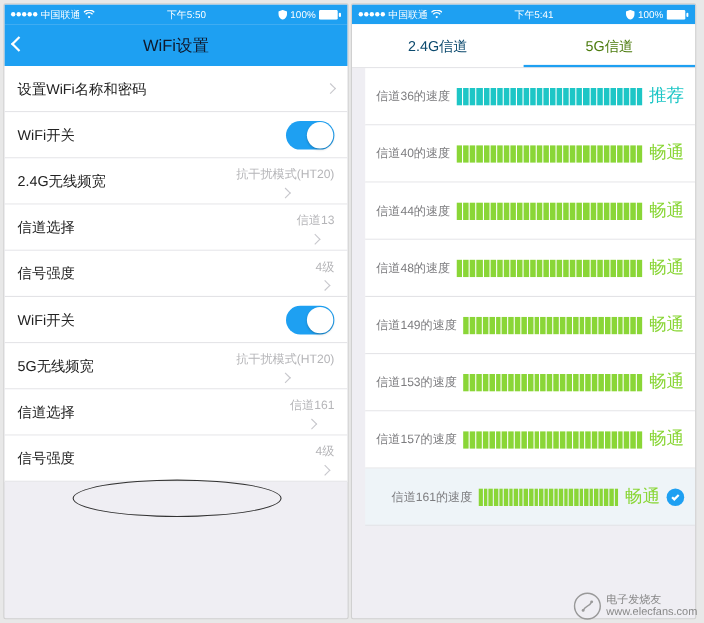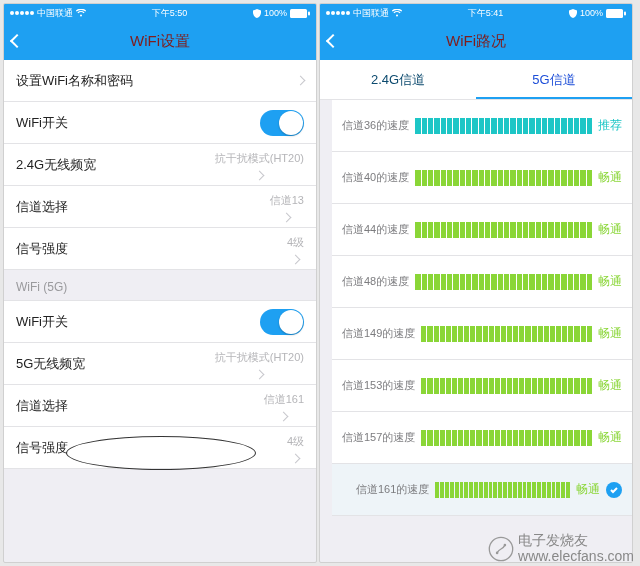--- a/index.html
+++ b/index.html
@@ -4,49 +4,49 @@
   <style>
     * { margin: 0; padding: 0; box-sizing: border-box; -webkit-font-smoothing: antialiased; }
     body { background: #e8e8e8; font-family: -apple-system, "Helvetica Neue", Arial, sans-serif; width: 640px; height: 566px; position: relative; overflow: hidden; }
     .screens { display: flex; gap: 2px; padding: 3px 3px 0 3px; }
     .screen { width: 314px; height: 560px; background: #efeef3; border: 1px solid #d0d0d0; border-radius: 2px; overflow: hidden; position: relative; }
     .status-bar { height: 18px; background: #1ea0f2; color: #fff; display: flex; align-items: center; justify-content: space-between; font-size: 9px; padding: 0 6px; }
     .sb-left, .sb-right { display: flex; align-items: center; gap: 3px; }
     .dots { display: flex; gap: 1px; }
     .dot { width: 4px; height: 4px; border-radius: 50%; background: #fff; }
     .nav { height: 38px; background: #1ea0f2; display: flex; align-items: center; justify-content: center; position: relative; }
-    .nav-title { color: #7f1d1d; font-size: 15px; font-weight: 400; text-align: center; }
+    .nav-title { color: #0f172a; font-size: 15px; font-weight: 400; text-align: center; }
     .back { position: absolute; left: 8px; top: 10px; }
     .chev { display: inline-block; width: 10px; height: 10px; border-left: 2px solid #fff; border-bottom: 2px solid #fff; transform: rotate(45deg); }
     .tabs { display: flex; height: 40px; background: #fff; border-bottom: 1px solid #e3e3e6; }
     .tab { flex: 1; display: flex; align-items: center; justify-content: center; font-size: 13px; color: #0c4a6e; position: relative; }
-    .tab.active { color: #1d4ed8; }
+    .tab.active { color: #4d7c0f; }
     .tab.active::after { content: ""; position: absolute; bottom: 0; left: 0; right: 0; height: 2px; background: #1ea0f2; }
     .cell { background: #fff; border-bottom: 1px solid #e3e3e6; display: flex; align-items: center; justify-content: space-between; padding: 0 12px; height: 42px; font-size: 13px; color: #222; }
     .cell .right { display: flex; align-items: center; gap: 6px; color: #b5b5b8; font-size: 11px; flex-direction: column; }
     .section-h { background: #efeef3; color: #9a9a9d; font-size: 12px; padding: 10px 12px 6px; border-bottom: 1px solid #e3e3e6; }
     .arrow { display: inline-block; width: 7px; height: 7px; border-right: 1.5px solid #c7c7cc; border-top: 1.5px solid #c7c7cc; transform: rotate(45deg); }
     .switch { width: 44px; height: 26px; border-radius: 13px; background: #e5e5e9; position: relative; }
     .switch.on { background: #1ea0f2; }
     .switch .knob { position: absolute; width: 24px; height: 24px; border-radius: 50%; background: #fff; top: 1px; left: 1px; box-shadow: 0 1px 2px rgba(0,0,0,.25); }
     .switch.on .knob { left: 19px; }
     .circle-mark { position: absolute; width: 190px; height: 34px; border: 1.5px solid #333; border-radius: 50%; left: 62px; top: 432px; pointer-events: none; }
     
     .chan-row { background: #fff; border-bottom: 1px solid #e3e3e6; display: flex; align-items: center; padding: 0 10px; height: 52px; gap: 6px; margin-left: 12px; }
     .chan-row.sel { background: #eef4f8; padding-left: 24px; }
     .chan-label { font-size: 11px; color: #7c7c7f; white-space: nowrap; min-width: 66px; }
     .bar { flex: 1; height: 16px; display: flex; gap: 1px; overflow: hidden; }
     .seg { flex: 1; background: #8ad637; }
     .bar.rec .seg { background: #1dc6c6; }
-    .status-txt { font-size: 12px; min-width: 24px; text-align: right; }
+    .status-txt { font-size: 16px; min-width: 24px; text-align: right; }
     .status-txt.rec { color: #1dc6c6; }
     .status-txt.ok { color: #8ad637; }
     .check { width: 16px; height: 16px; border-radius: 50%; background: #1ea0f2; display: flex; align-items: center; justify-content: center; }
     .check svg { width: 10px; height: 10px; }
-    .watermark { position: absolute; right: 6px; bottom: 2px; display: flex; align-items: center; gap: 4px; font-size: 14px; color: #888; }
+    .watermark { position: absolute; right: 6px; bottom: 2px; display: flex; align-items: center; gap: 4px; font-size: 10px; color: #888; }
     .wm-logo { width: 26px; height: 26px; }
   </style>
 </head>
 <body>
 
 <div class="screens">
 
   <div class="screen">
     <div class="status-bar">
       <div class="sb-left">
@@ -107,21 +107,20 @@
         </span>
     </div>
     <div class="cell">
       <span>信号强度</span>
       <span class="right">
           <span>4级</span>
           <span class="arrow"></span>
         </span>
     </div>
 
-    <div class="section-h">WiFi (5G)</div>
     <div class="cell">
       <span>WiFi开关</span>
       <span class="switch on">
           <span class="knob"></span>
         </span>
     </div>
     <div class="cell">
       <span>5G无线频宽</span>
       <span class="right">
           <span>抗干扰模式(HT20)</span>
@@ -165,24 +164,20 @@
       <div class="sb-right">
         <svg width="8" height="9" viewBox="0 0 8 9" fill="#fff">
             <path d="M4 0L0 1.5v2C0 6 1.7 8.3 4 9c2.3-.7 4-3 4-5.5v-2L4 0z"></path>
           </svg>
         <span>100%</span>
         <svg width="20" height="9" viewBox="0 0 20 9" fill="#fff">
             <rect x="0" y="0" width="17" height="9" rx="1.5"></rect>
             <rect x="18" y="2.5" width="2" height="4" rx="1"></rect>
           </svg>
       </div>
-    </div>
-    <div class="nav">
-      <span class="back"><span class="chev"></span></span>
-      <span class="nav-title">WiFi路况</span>
     </div>
     <div class="tabs">
       <div class="tab">2.4G信道</div>
       <div class="tab active">5G信道</div>
     </div>
     <div id="chan-list">
         <div class="chan-row">
           <span class="chan-label">信道36的速度</span>
           <span class="bar rec">
             <span class="seg"></span>

